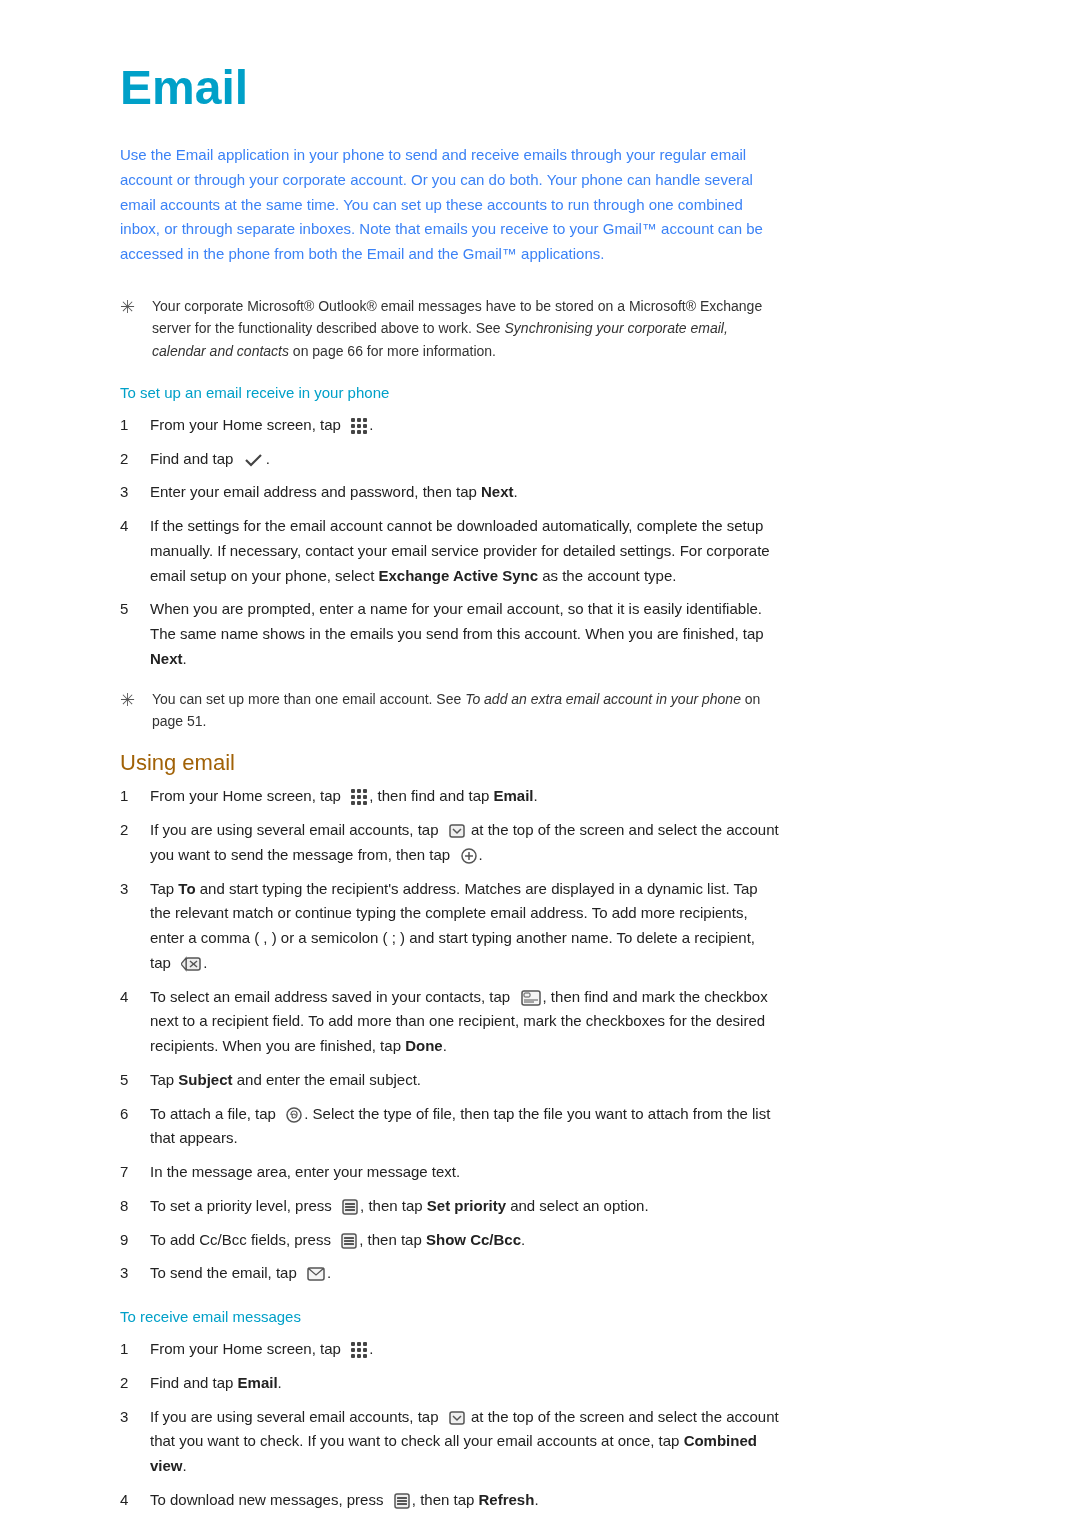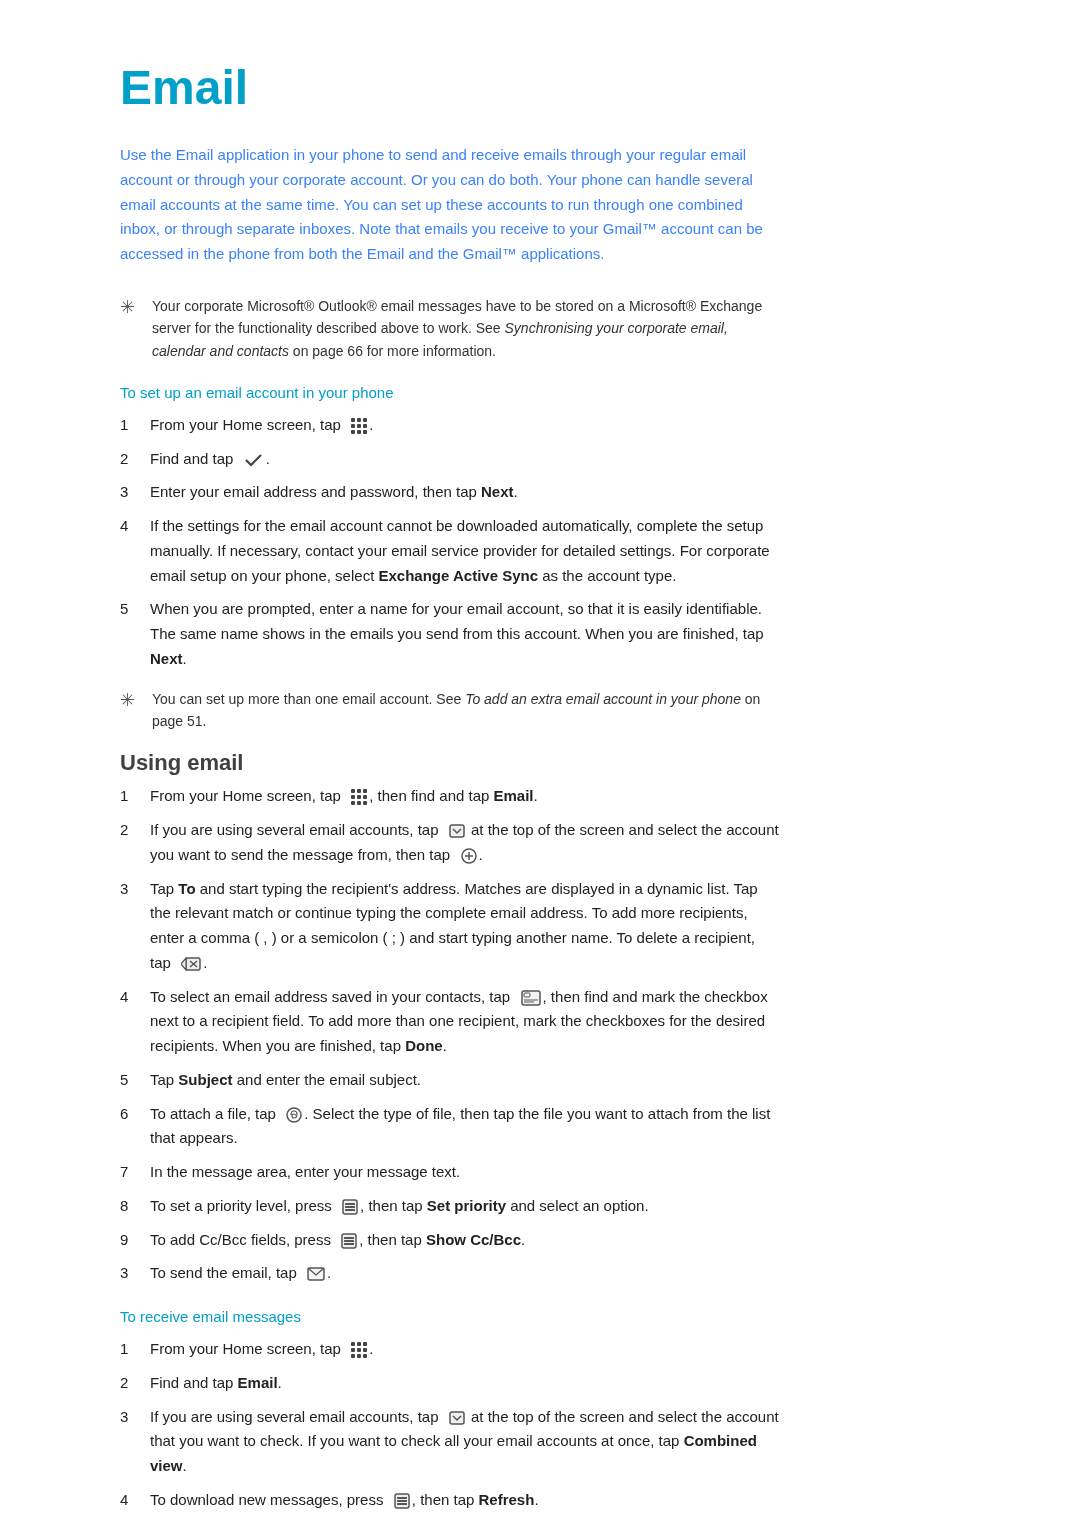--- a/index.html
+++ b/index.html
@@ -100,22 +100,22 @@
     .numbered-list li .content {
       flex: 1;
     }
 
     .bold {
       font-weight: bold;
     }
 
     .subsection-title {
       font-size: 22px;
-      font-weight: bold;
-      color: #404040;
+      font-weight: normal;
+      color: #a16207;
       margin-top: 12px;
       margin-bottom: 8px;
     }
 
     .footer {
       text-align: center;
       margin-top: 62px;
       font-size: 13px;
       color: #888;
     }
@@ -155,21 +155,21 @@
 
   <div class="tip-block">
     <span class="tip-icon">✳</span>
     <p class="tip-text">
       Your corporate Microsoft® Outlook® email messages have to be stored on a
       Microsoft® Exchange server for the functionality described above to work. See <em>Synchronising
       your corporate email, calendar and contacts</em> on page 66 for more information.
     </p>
   </div>
 
-  <p class="section-heading">To set up an email account in your phone</p>
+  <p class="section-heading">To set up an email receive in your phone</p>
 
   <ol class="numbered-list">
     <li>
       <span class="num">1</span>
       <span class="content">
         From your Home screen, tap&nbsp;
         <span class="apps-icon">
           <span></span>
             <span></span>
             <span></span>

